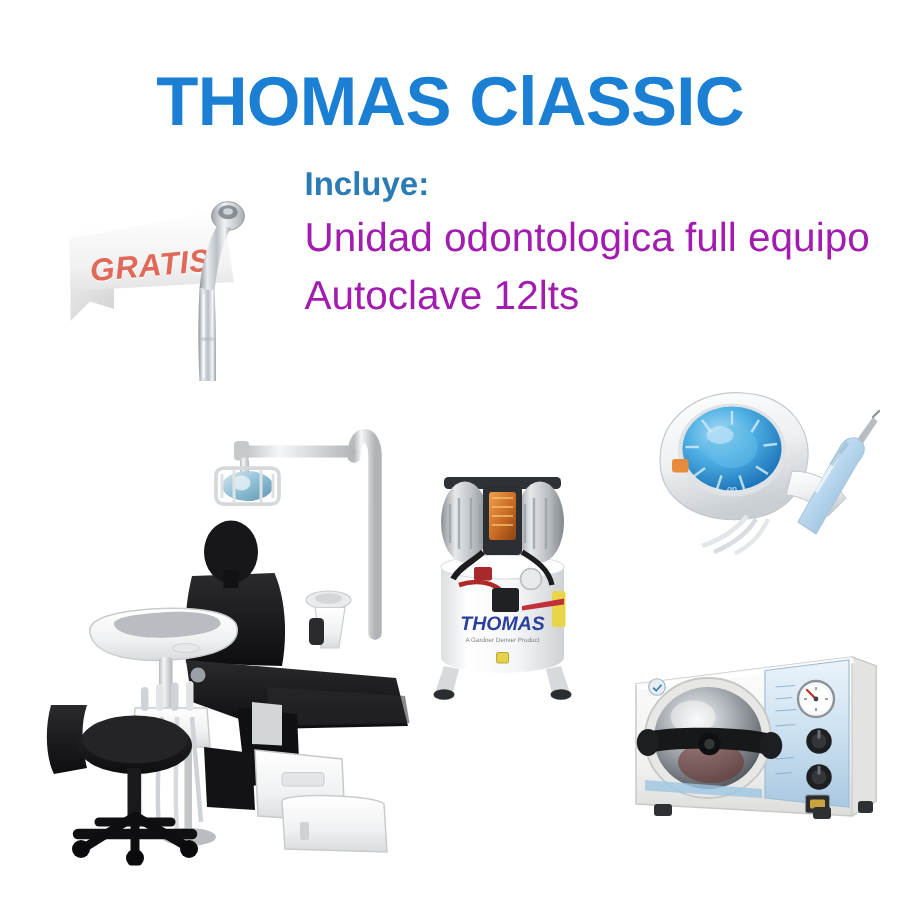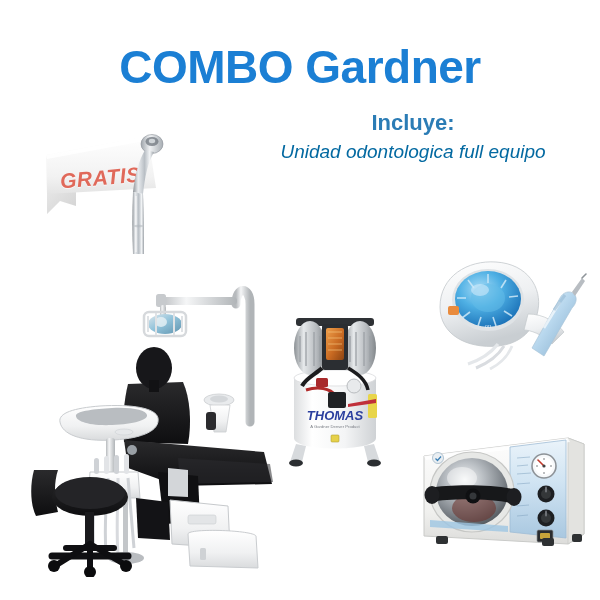--- a/index.html
+++ b/index.html
@@ -15,29 +15,28 @@
   #title{
     position:absolute;left:0;top:40px;width:600px;
     text-align:center;
     font-size:46px;font-weight:bold;letter-spacing:-0.5px;
     color:#1b7fd4;
     font-family:"Liberation Sans", sans-serif;
     white-space:nowrap;
   }
 
   
-  #includes{position:absolute;left:228px;top:108px;width:370px;text-align:center;}
+  #includes{position:absolute;left:203px;top:108px;width:370px;}
   #includes-heading{
     font-size:22px;font-weight:bold;color:#2b7cb5;
     line-height:1.33;margin-bottom:2px;
   }
   .include-line{
-    font-size:19px;color:#0369a1;line-height:1.42;
+    font-size:27px;color:#a21caf;line-height:1.42;
     white-space:nowrap;
-    font-style:italic;
   }
 
   
   #gratis-ribbon{position:absolute;left:44px;top:128px;width:120px;height:100px;}
   #gratis-text{
     position:absolute;left:16px;top:38px;
     font-size:21px;font-weight:bold;font-style:italic;
     color:#e0695a;letter-spacing:0.5px;
     transform:rotate(-5deg);
     text-shadow:0 1px 0 rgba(255,255,255,.6);
@@ -51,25 +50,26 @@
   #cavitron{left:432px;top:252px;width:158px;height:118px;}
   #autoclave{left:418px;top:422px;width:172px;height:140px;}
 
   svg{display:block;}
 </style>
 </head>
 <body>
 
 <div id="poster">
 
-  <div id="title">COMBO Gardner</div>
+  <div id="title">THOMAS ClASSIC</div>
 
   <div id="includes">
     <div id="includes-heading">Incluye:</div>
     <div class="include-line">Unidad odontologica full equipo</div>
+    <div class="include-line">Autoclave 12lts</div>
   </div>
 
   <div id="gratis-ribbon">
     <svg width="120" height="100" viewBox="0 0 120 100">
       <defs>
         <linearGradient id="ribG" x1="0" y1="0" x2="0" y2="1">
           <stop offset="0%" stop-color="#ffffff"></stop>
           <stop offset="70%" stop-color="#f2f2f2"></stop>
           <stop offset="100%" stop-color="#e4e4e4"></stop>
         </linearGradient>

